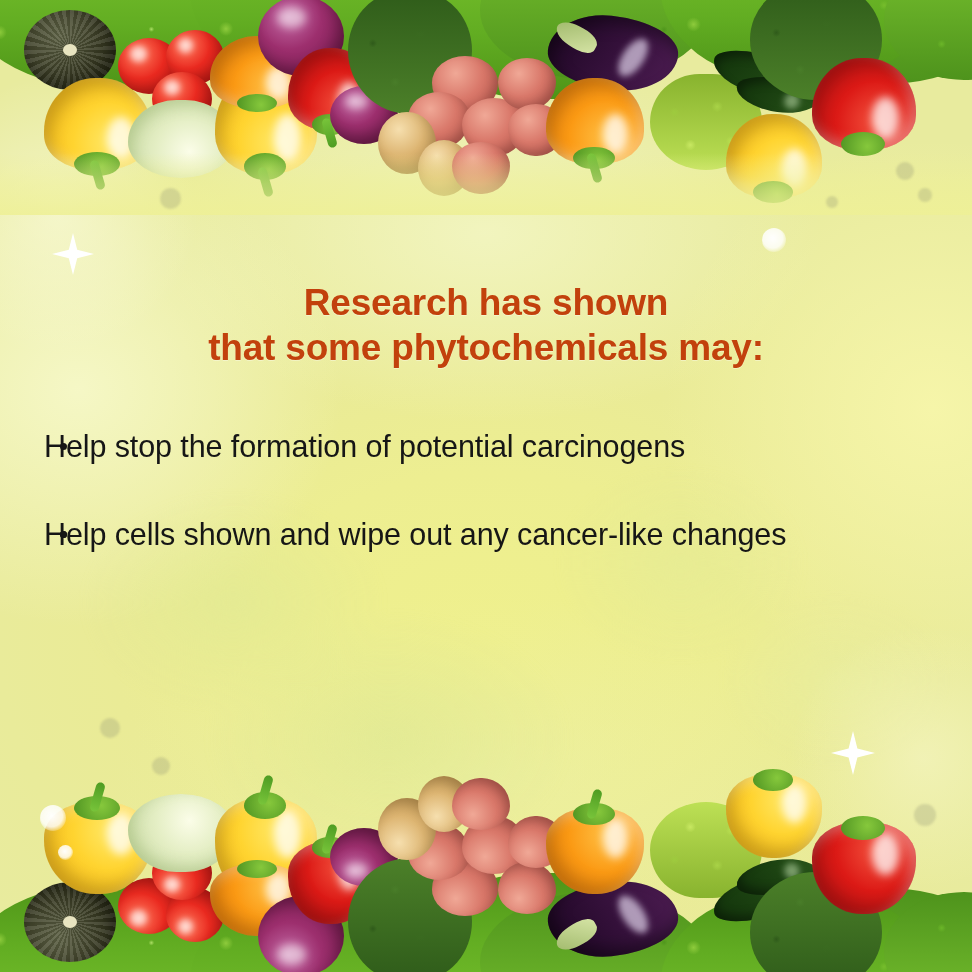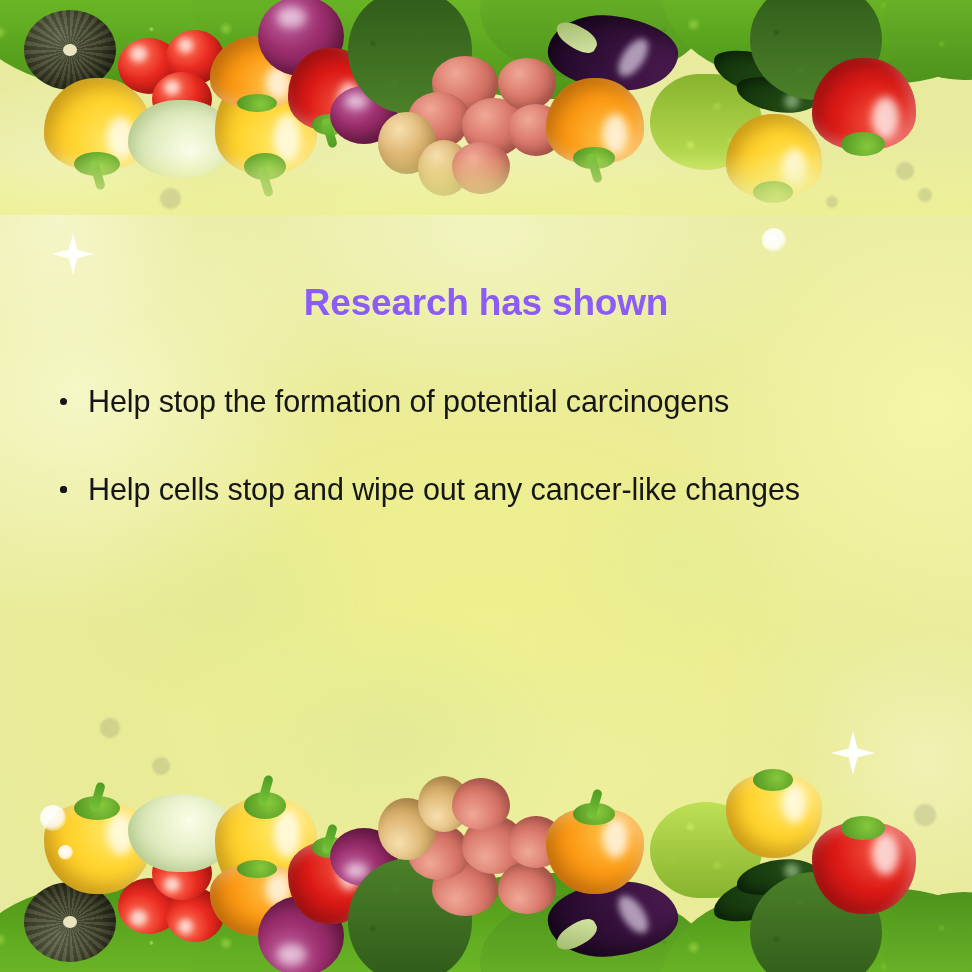--- a/index.html
+++ b/index.html
@@ -241,38 +241,38 @@
   }
 
   
   .content {
     position: absolute;
     left: 0; right: 0;
     top: 255px;
   }
   .headline {
     text-align: center;
-    color: #8b5cf6;
+    color: #c2410c;
     font-weight: bold;
     font-size: 37px;
     line-height: 45px;
     letter-spacing: -0.2px;
     text-shadow: 0 1px 0 rgba(255,255,255,0.35);
   }
   .headline .line { display: block; white-space: nowrap; }
 
   .bullets {
     margin: 56px 0 0 0;
     padding: 0;
     list-style: none;
   }
   .bullets li {
     position: relative;
     margin: 0 0 47px 0;
-    padding: 0 40px 0 88px;
+    padding: 0 40px 0 44px;
     color: #161616;
     font-size: 30.5px;
     line-height: 41px;
     letter-spacing: -0.1px;
   }
   .bullets li:last-child { margin-bottom: 0; }
   .bullets li .dot {
     position: absolute;
     left: 60px;
     top: 17px;
@@ -435,31 +435,32 @@
   <div class="deco bokeh-grey" style="left:918px; top:188px; width:14px; height:14px;"></div>
   <div class="deco bokeh-grey" style="left:826px; top:196px; width:12px; height:12px;"></div>
   <div class="deco bokeh-grey" style="left:100px; top:718px; width:20px; height:20px;"></div>
   <div class="deco bokeh-grey" style="left:152px; top:757px; width:18px; height:18px;"></div>
   <div class="deco bokeh-grey" style="left:914px; top:804px; width:22px; height:22px;"></div>
 
   <div class="content">
 
     <h1 class="headline">
       <span class="line">Research has shown</span>
+      <span class="line">that some phytochemicals may:</span>
     </h1>
 
     <ul class="bullets">
       <li>
         <span class="dot"></span>
         <span>Help stop the formation of potential carcinogens</span>
       </li>
       <li>
         <span class="dot"></span>
       </li>
       <li>
         <span class="dot"></span>
-        <span>Help cells stop and wipe out any cancer-like changes</span>
+        <span>Help cells shown and wipe out any cancer-like changes</span>
       </li>
     </ul>
 
   </div>
 
 </div>
 
 </body></html>

